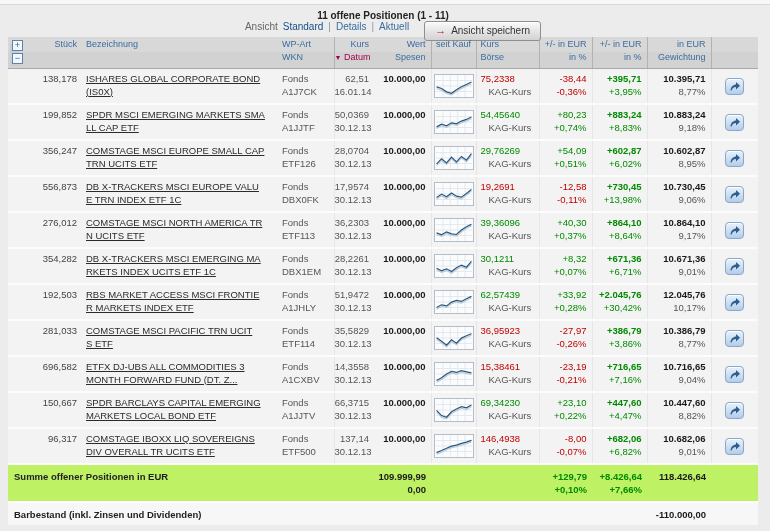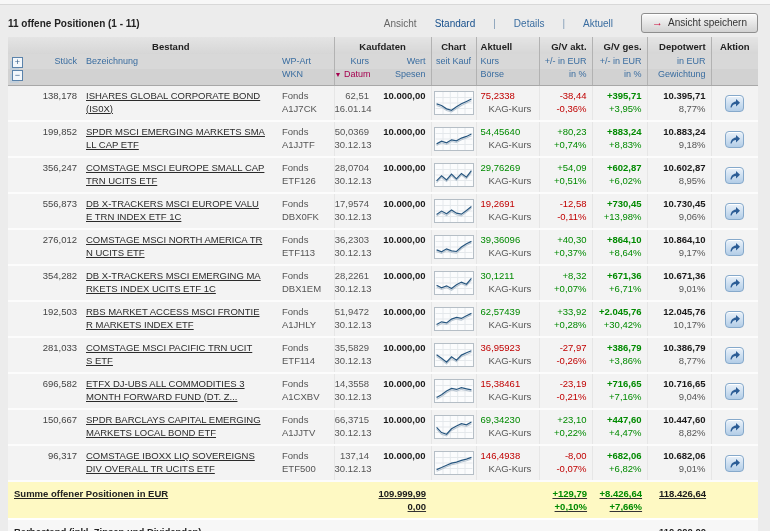--- a/index.html
+++ b/index.html
@@ -8,23 +8,23 @@
   }
   *{box-sizing:border-box;}
   html,body{margin:0;padding:0;}
   body{
     width:770px;height:531px;overflow:hidden;background:#ececec;
     font-family:"Liberation Sans","DejaVu Sans",sans-serif;color:#333;position:relative;
   }
   .chrome-top{height:5px;background:#f7f7f7;border-bottom:1px solid #d8d8d8;}
   .content{padding:5px 12px 0 8px;}
   
-  .topbar{width:750px;height:26px;display:flex;justify-content:space-between;align-items:center;}
+  .topbar{width:750px;height:26px;display:flex;justify-content:space-between;align-items:center;flex-direction:column;}
   .tb-title{font-size:10px;font-weight:bold;color:#222;}
-  .views{display:flex;align-items:center;gap:18px;font-size:10px;color:#666;margin-left:20px;}
+  .views{display:flex;align-items:flex-start;gap:5px;font-size:10px;color:#666;margin-left:20px;}
   .views .vlink{color:var(--link);cursor:pointer;}
   .views .active{color:var(--active_link);font-weight:normal;cursor:pointer;}
   .views .sep{color:#7f9ab5;}
   button.save{
     margin-left:10px;display:flex;align-items:center;gap:5px;cursor:pointer;
     font-family:"Liberation Sans","DejaVu Sans",sans-serif;font-size:10px;color:#333;
     background:linear-gradient(#fafafa,#d2d2d2);border:1px solid #8e8e8e;border-radius:3px;
     padding:3px 10px 4px;box-shadow:inset 0 1px 0 rgba(255,255,255,.9);
   }
   button.save .arr{color:var(--accent_red);font-weight:bold;font-size:11px;line-height:9px;}
@@ -64,21 +64,21 @@
   .spark-grid{stroke:#e3e7ea;stroke-width:1;}
   .spark-shadow{fill:none;stroke:#b9c6d2;stroke-width:1.2;}
   .spark-main{fill:none;stroke:#27567f;stroke-width:1.3;}
   .action-btn{
     width:19px;height:17px;margin:5px auto;border-radius:4px;cursor:pointer;
     background:linear-gradient(#eaf2fa,#b3cde7);border:1px solid #86a9cb;
     display:flex;align-items:center;justify-content:center;box-shadow:inset 0 1px 0 #fff;
   }
   
   tbody.foot td{line-height:13px;}
-  tr.row-sum td{background:#fef9c3;border-top:1px solid #c6c6c6;padding-top:5px;padding-bottom:5px;text-decoration:underline;}
+  tr.row-sum td{background:#bef264;border-top:1px solid #c6c6c6;padding-top:5px;padding-bottom:5px;}
   tr.row-bar td{background:#f7f7f7;border-top:2px solid #fff;padding-top:5px;padding-bottom:4px;}
   .f-label{font-size:9.5px;font-weight:bold;color:#222;padding-left:6px;text-align:left;}
 </style>
 </head>
 <body>
 
 <div class="chrome-top"></div>
 <div class="content">
 
   <div class="topbar">
@@ -106,30 +106,20 @@
       <col style="width:40px">
         <col style="width:57px">
         <col style="width:45px">
         <col style="width:63px">
       <col style="width:53px">
         <col style="width:55px">
         <col style="width:64px">
         <col style="width:47px">
     </colgroup>
     <thead>
-      <tr class="h1">
-        <th colspan="4" class="ac bsep">Bestand</th>
-        <th colspan="2" class="ac bsep">Kaufdaten</th>
-        <th class="ac bsep">Chart</th>
-        <th class="al bsep">Aktuell</th>
-        <th class="ar bsep">G/V akt.</th>
-        <th class="ar bsep">G/V ges.</th>
-        <th class="ar bsep">Depotwert</th>
-        <th class="ac">Aktion</th>
-      </tr>
       <tr class="h2">
         <td><span class="box-ico">+</span></td>
         <td class="ar link">Stück</td>
         <td class="al link">Bezeichnung</td>
         <td class="al link bsep">WP-Art</td>
         <td class="ar link">Kurs</td>
         <td class="ar link bsep">Wert</td>
         <td class="ac link bsep">seit Kauf</td>
         <td class="al link bsep">Kurs</td>
         <td class="ar link bsep">+/- in EUR</td>

